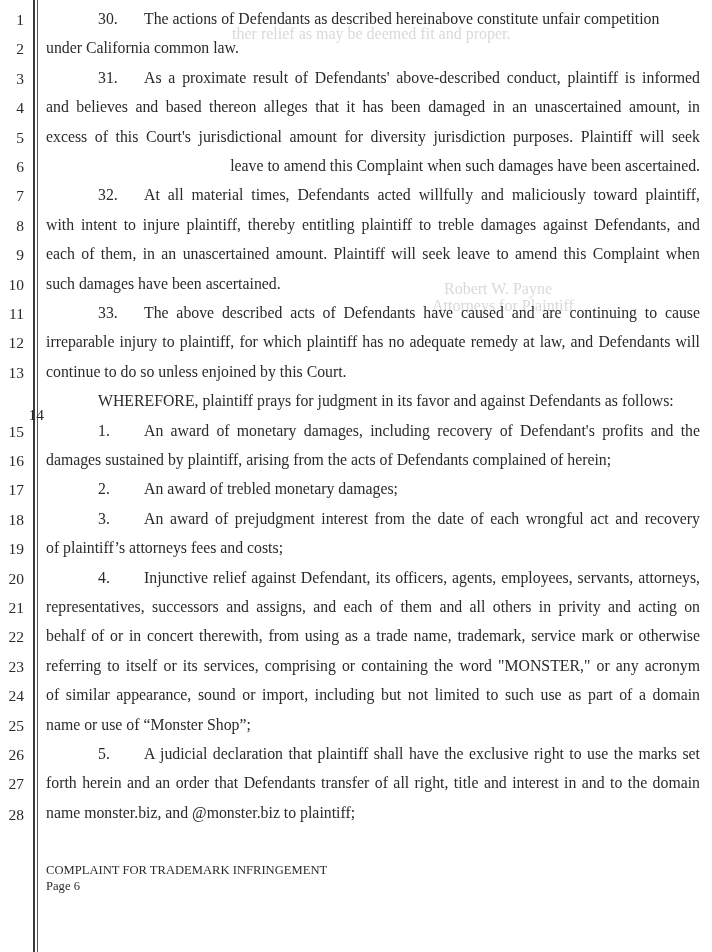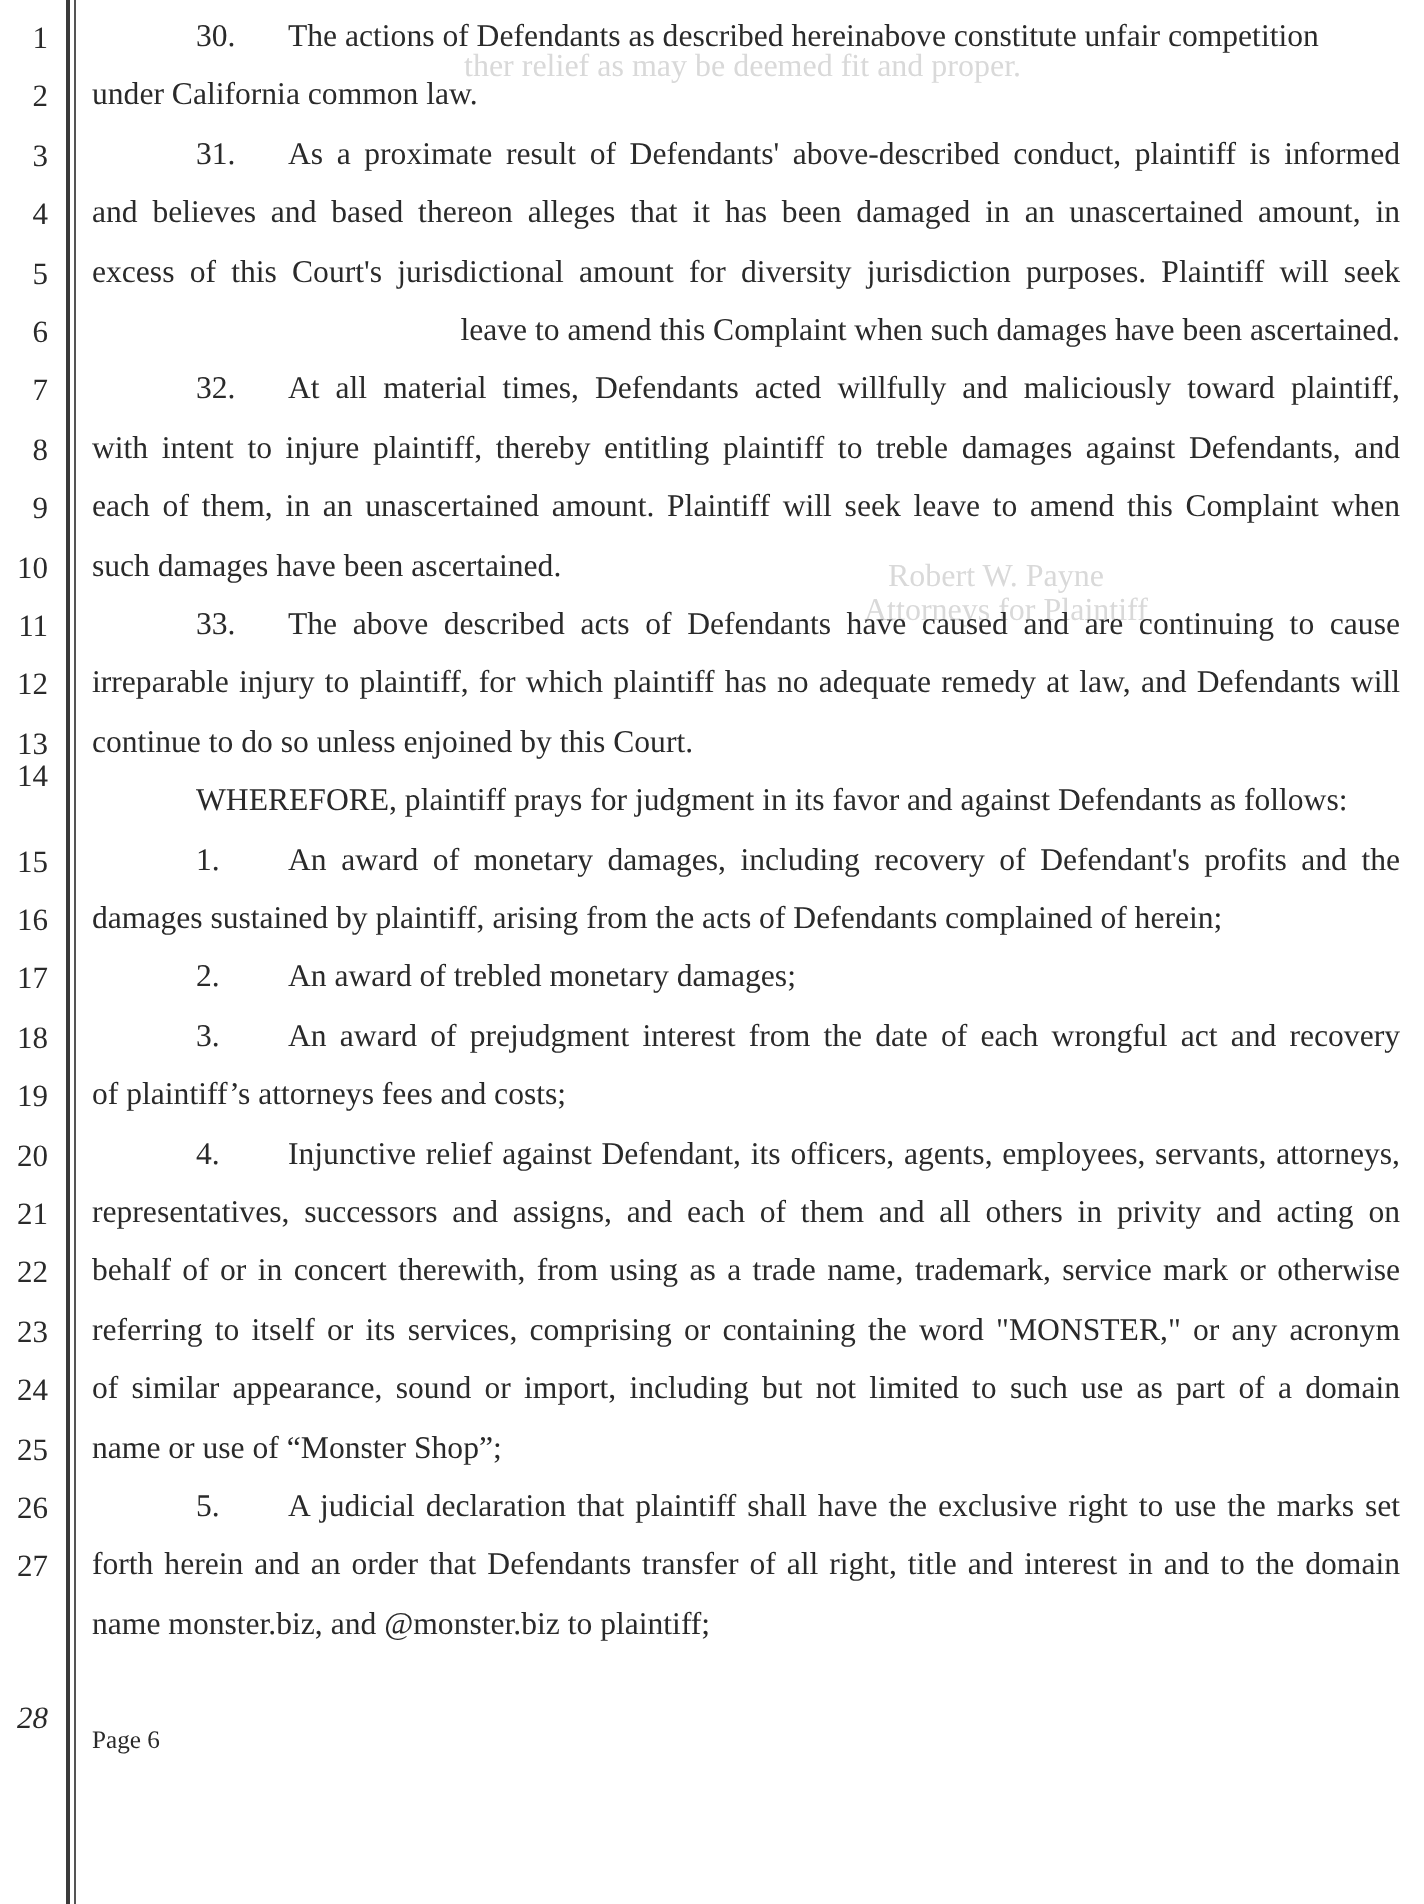--- a/index.html
+++ b/index.html
@@ -53,21 +53,21 @@
     <div class="ln" style="top: 246.2px;">9</div>
     <div class="row just" style="top: 245.2px;"><span>each of them, in an unascertained amount.  Plaintiff will seek leave to amend this Complaint when</span></div>
     <div class="ln" style="top: 275.6px;">10</div>
     <div class="row" style="top: 274.6px;"><span>such damages have been ascertained.</span></div>
     <div class="ln" style="top: 305px;">11</div>
     <div class="row ind just" style="top: 304px;"><span class="num">33.</span><span>The above described acts of Defendants have caused and are continuing to cause</span></div>
     <div class="ln" style="top: 334.4px;">12</div>
     <div class="row just" style="top: 333.4px;"><span>irreparable injury to plaintiff, for which plaintiff has no adequate remedy at law, and Defendants will</span></div>
     <div class="ln" style="top: 363.8px;">13</div>
     <div class="row" style="top: 362.8px;"><span>continue to do so unless enjoined by this Court.</span></div>
-    <div class="ln" style="top: 380px;">14</div>
+    <div class="ln" style="top: 406px; padding-left: 20px;">14</div>
     <div class="row ind" style="top: 392.2px;"><span>WHEREFORE, plaintiff prays for judgment in its favor and against Defendants as follows:</span></div>
     <div class="ln" style="top: 422.6px;">15</div>
     <div class="row ind just" style="top: 421.6px;"><span class="num">1.</span><span>An award of monetary damages, including recovery of Defendant's profits and the</span></div>
     <div class="ln" style="top: 452px;">16</div>
     <div class="row" style="top: 451px;"><span>damages sustained by plaintiff, arising from the acts of Defendants complained of herein;</span></div>
     <div class="ln" style="top: 481.4px;">17</div>
     <div class="row ind" style="top: 480.4px;"><span class="num">2.</span><span>An award of trebled monetary damages;</span></div>
     <div class="ln" style="top: 510.8px;">18</div>
     <div class="row ind just" style="top: 509.8px;"><span class="num">3.</span><span>An award of prejudgment interest from the date of each wrongful act and recovery</span></div>
     <div class="ln" style="top: 540.2px;">19</div>
@@ -81,19 +81,20 @@
     <div class="ln" style="top: 657.8px;">23</div>
     <div class="row just" style="top: 656.8px;"><span>referring to itself or its services, comprising or containing the word "MONSTER," or any acronym</span></div>
     <div class="ln" style="top: 687.2px;">24</div>
     <div class="row just" style="top: 686.2px;"><span>of similar appearance, sound or import, including but not limited to such use as part of a domain</span></div>
     <div class="ln" style="top: 716.6px;">25</div>
     <div class="row" style="top: 715.6px;"><span>name or use of “Monster Shop”;</span></div>
     <div class="ln" style="top: 746px;">26</div>
     <div class="row ind just" style="top: 745px;"><span class="num">5.</span><span>A judicial declaration that plaintiff shall have the exclusive right to use the marks set</span></div>
     <div class="ln" style="top: 775.4px;">27</div>
     <div class="row just" style="top: 774.4px;"><span>forth herein and an order that Defendants transfer of all right, title and interest in and to the domain</span></div>
-    <div class="ln" style="top: 851px; font-style: italic;">28</div>
+    <div class="ln" style="top: 806px;">28</div>
     <div class="row" style="top: 803.8px;"><span>name monster.biz, and @monster.biz to plaintiff;</span></div>
   </div>
 
 <div class="footer">
+  <div>COMPLAINT FOR TRADEMARK INFRINGEMENT</div>
   <div>Page 6</div>
 </div>
 
 </body></html>

